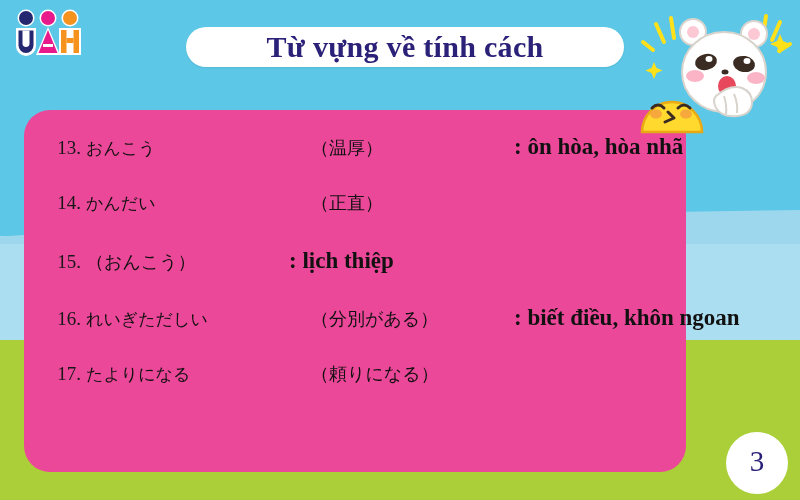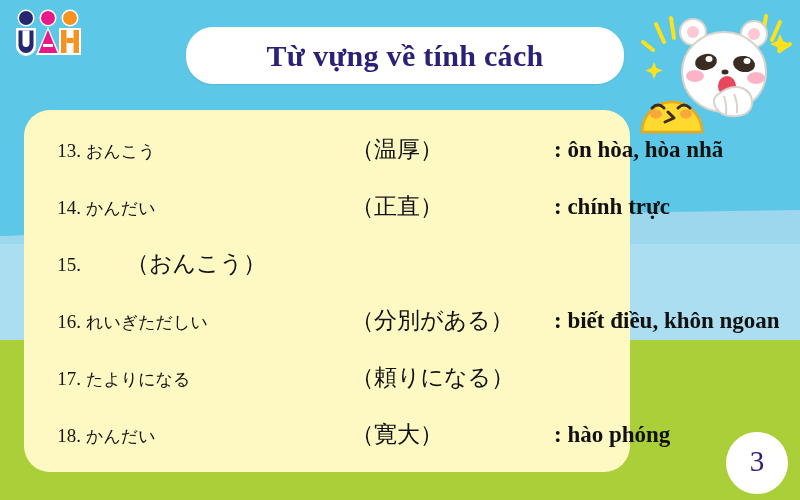--- a/index.html
+++ b/index.html
@@ -51,21 +51,21 @@
     position: absolute;
     left: 12px; top: 8px;
     width: 72px; height: 52px;
     z-index: 6;
   }
 
   
   .title-pill {
     position: absolute;
     left: 186px; top: 27px;
-    width: 438px; height: 57px;
+    width: 438px; height: 40px;
     background: #ffffff;
     border-radius: 27px;
     display: flex;
     align-items: center;
     justify-content: center;
     z-index: 6;
     box-shadow: 0 1px 2px rgba(0,0,0,0.07);
   }
   .title-text {
     color: #2b2178;
@@ -81,22 +81,22 @@
     position: absolute;
     right: 0px; top: -4px;
     width: 180px; height: 145px;
     z-index: 5;
   }
 
   
   .card {
     position: absolute;
     left: 24px; top: 110px;
-    width: 606px; height: 362px;
-    background: #fef9c3;
+    width: 662px; height: 362px;
+    background: #ec4899;
     border-radius: 26px;
     z-index: 4;
     padding: 14px 0 0 0;
   }
 
   .rows {
     display: flex;
     flex-direction: column;
     padding: 10px 0 0 0;
   }
@@ -121,24 +121,23 @@
     flex: none;
     font-family: "DejaVu Sans", "Liberation Sans", sans-serif;
     font-size: 17px;
     color: #111111;
     white-space: nowrap;
   }
   .col-kanji {
     width: 203px;
     flex: none;
     font-family: Liberation Mono, monospace;
-    font-size: 23px;
+    font-size: 18px;
     color: #111111;
     white-space: nowrap;
-    margin-left: 40px;
   }
   .col-vn {
     flex: 1;
     font-size: 23px;
     color: #111111;
     white-space: nowrap;
     font-weight: bold;
   }
 
   
@@ -250,47 +249,41 @@
         <span class="col-num">13.</span>
         <span class="col-kana">おんこう</span>
         <span class="col-kanji">（温厚）</span>
         <span class="col-vn">: ôn hòa, hòa nhã</span>
       </div>
 
       <div class="row">
         <span class="col-num">14.</span>
         <span class="col-kana">かんだい</span>
         <span class="col-kanji">（正直）</span>
-        <span class="col-vn">: chính trực</span>
       </div>
 
       <div class="row">
         <span class="col-num">15.</span>
         <span class="col-kanji">（おんこう）</span>
+        <span class="col-vn">: lịch thiệp</span>
       </div>
 
       <div class="row">
         <span class="col-num">16.</span>
         <span class="col-kana">れいぎただしい</span>
         <span class="col-kanji">（分別がある）</span>
         <span class="col-vn">: biết điều, khôn ngoan</span>
       </div>
 
       <div class="row">
         <span class="col-num">17.</span>
         <span class="col-kana">たよりになる</span>
         <span class="col-kanji">（頼りになる）</span>
       </div>
 
-      <div class="row">
-        <span class="col-num">18.</span>
-        <span class="col-kana">かんだい</span>
-        <span class="col-kanji">（寛大）</span>
-        <span class="col-vn">: hào phóng</span>
-      </div>
 
     </div>
   </div>
 
   <div class="page-badge">
     <span class="page-num">3</span>
   </div>
 
 </div>
 

